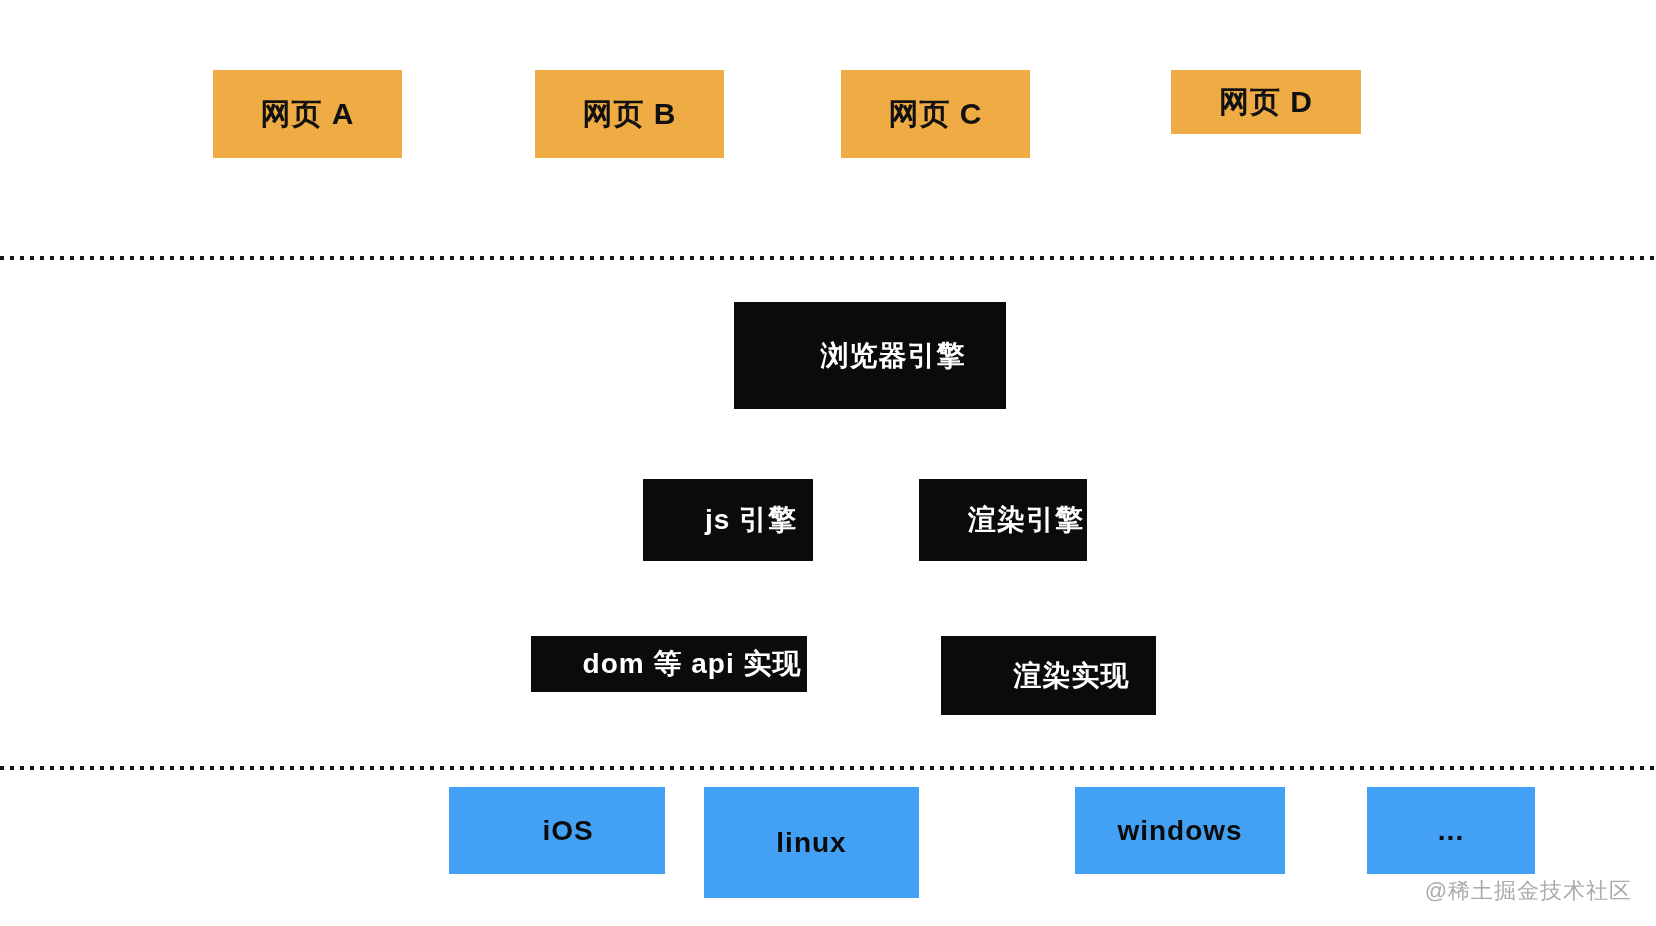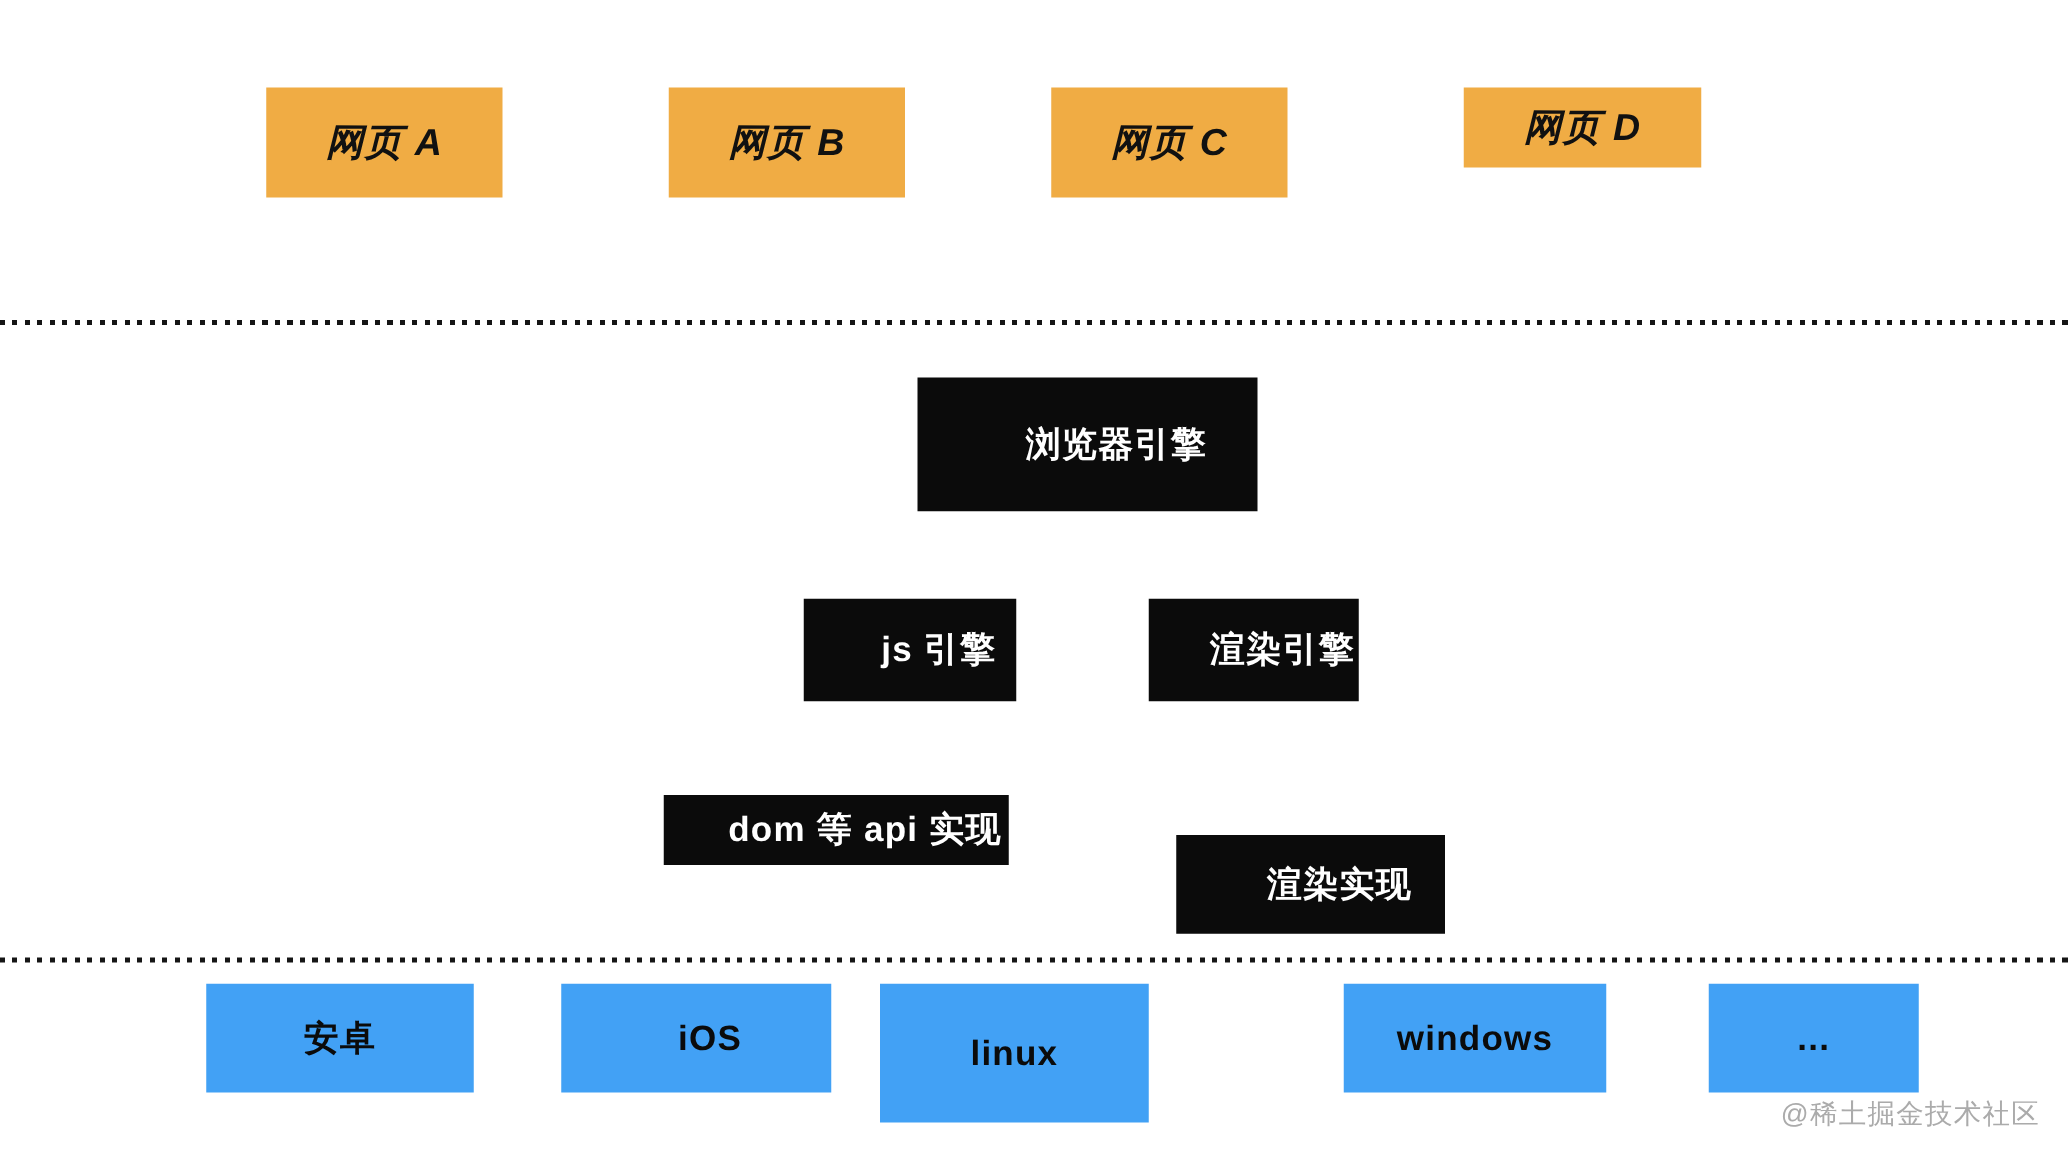--- a/index.html
+++ b/index.html
@@ -22,21 +22,20 @@
     justify-content: center;
     font-weight: bold;
     letter-spacing: 1px;
     box-sizing: border-box;
     white-space: nowrap;
   }
   .orange {
     background: #F0AC44;
     color: #111111;
     font-size: 30px;
-    font-style: italic;
   }
   .black {
     background: #0B0B0B;
     color: #ffffff;
     font-size: 28px;
     padding-left: 46px;
   }
   .blue {
     background: #42A1F5;
     color: #0b0b0b;
@@ -53,21 +52,21 @@
   .page-a { left: 213px; top: 70px; width: 189px; height: 88px; }
   .page-b { left: 535px; top: 70px; width: 189px; height: 88px; }
   .page-c { left: 841px; top: 70px; width: 189px; height: 88px; }
   .page-d { left: 1171px; top: 70px; width: 190px; height: 64px; }
   .sep-top { top: 256px; }
   
   .browser-engine { left: 734px; top: 302px; width: 272px; height: 107px; }
   .js-engine      { left: 643px; top: 479px; width: 170px; height: 82px; }
   .render-engine  { left: 919px; top: 479px; width: 168px; height: 82px; }
   .dom-impl       { left: 531px; top: 636px; width: 276px; height: 56px; }
-  .render-impl    { left: 941px; top: 668px; width: 215px; height: 79px; }
+  .render-impl    { left: 941px; top: 636px; width: 215px; height: 79px; }
   .sep-bottom { top: 766px; }
   
   .plat-android { left: 165px;  top: 787px; width: 214px; height: 87px; }
   .plat-ios     { left: 449px;  top: 787px; width: 216px; height: 87px; padding-left: 22px; }
   .plat-linux   { left: 704px;  top: 787px; width: 215px; height: 111px; }
   .plat-windows { left: 1075px; top: 787px; width: 210px; height: 87px; }
   .plat-more    { left: 1367px; top: 787px; width: 168px; height: 87px; }
   .watermark {
     position: absolute;
     top: 876px;
@@ -91,21 +90,20 @@
   <div class="dotted-sep sep-top"></div>
 
   <div class="box black browser-engine">浏览器引擎</div>
   <div class="box black js-engine">js 引擎</div>
   <div class="box black render-engine">渲染引擎</div>
   <div class="box black dom-impl">dom 等 api 实现</div>
   <div class="box black render-impl">渲染实现</div>
 
   <div class="dotted-sep sep-bottom"></div>
 
-  <div class="box blue plat-android">安卓</div>
   <div class="box blue plat-ios">iOS</div>
   <div class="box blue plat-linux">linux</div>
   <div class="box blue plat-windows">windows</div>
   <div class="box blue plat-more">...</div>
 
   <div class="watermark">@稀土掘金技术社区</div>
 
 </div>
 
 </body></html>

